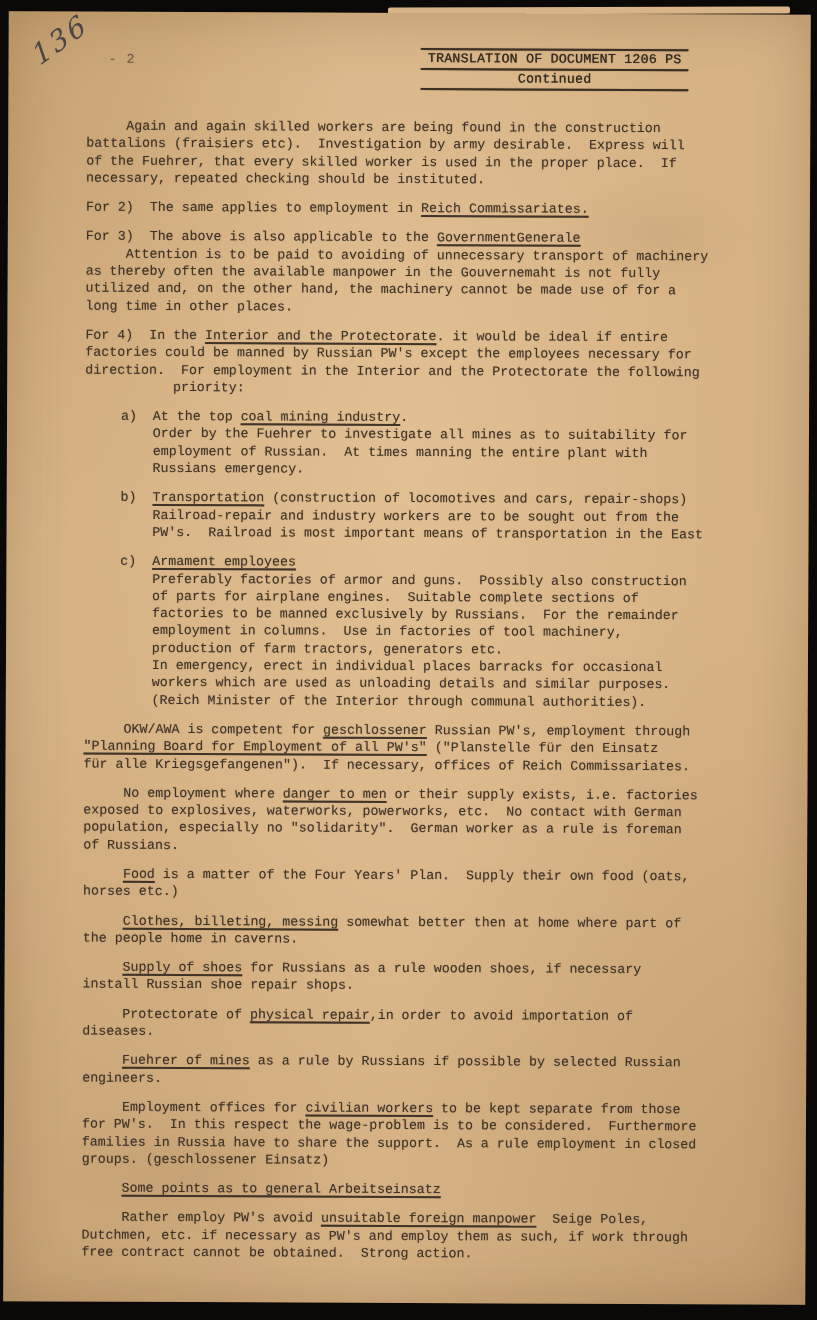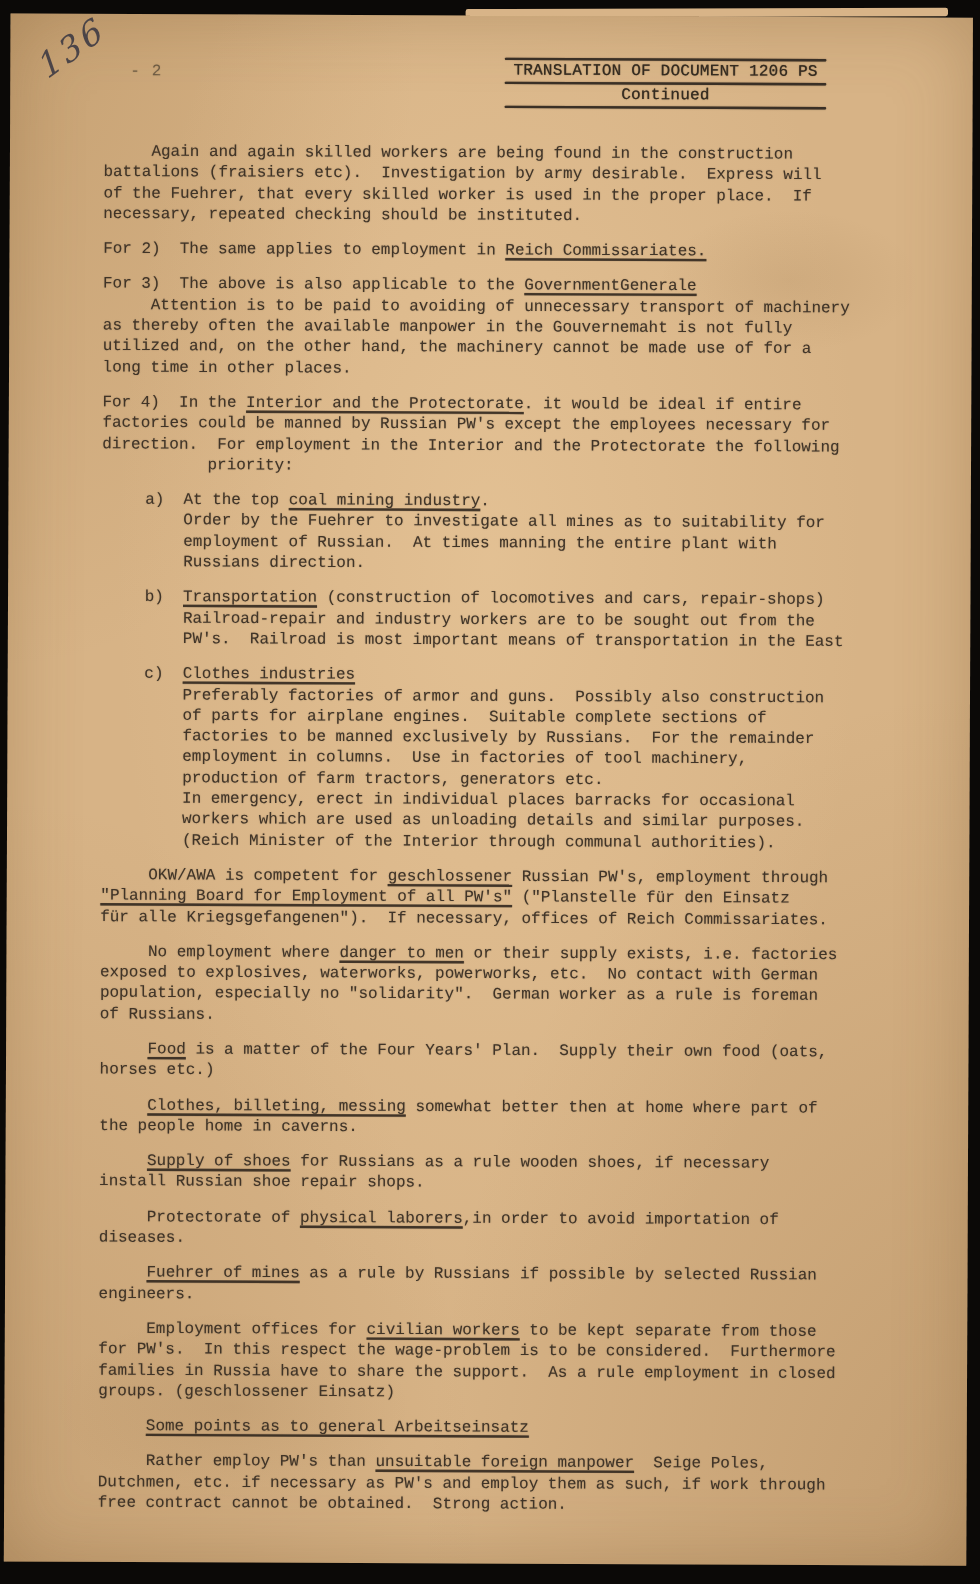--- a/index.html
+++ b/index.html
@@ -113,29 +113,29 @@
       <div class="para">
         <div class="tline" style="padding-left: 0ch;"><span>For 4)  In the </span><span class="u">Interior and the Protectorate</span><span>. it would be ideal if entire</span></div>
         <div class="tline" style="padding-left: 0ch;"><span>factories could be manned by Russian PW's except the employees necessary for</span></div>
         <div class="tline" style="padding-left: 0ch;"><span>direction.  For employment in the Interior and the Protectorate the following</span></div>
         <div class="tline" style="padding-left: 11ch;"><span>priority:</span></div>
       </div>
       <div class="para">
         <div class="tline" style="padding-left: 4.5ch;"><span>a)  At the top </span><span class="u">coal mining industry</span><span>.</span></div>
         <div class="tline" style="padding-left: 8.5ch;"><span>Order by the Fuehrer to investigate all mines as to suitability for</span></div>
         <div class="tline" style="padding-left: 8.5ch;"><span>employment of Russian.  At times manning the entire plant with</span></div>
-        <div class="tline" style="padding-left: 8.5ch;"><span>Russians direction.</span></div>
+        <div class="tline" style="padding-left: 8.5ch;"><span>Russians emergency.</span></div>
       </div>
       <div class="para">
         <div class="tline" style="padding-left: 4.5ch;"><span>b)  </span><span class="u">Transportation</span><span> (construction of locomotives and cars, repair-shops)</span></div>
         <div class="tline" style="padding-left: 8.5ch;"><span>Railroad-repair and industry workers are to be sought out from the</span></div>
         <div class="tline" style="padding-left: 8.5ch;"><span>PW's.  Railroad is most important means of transportation in the East</span></div>
       </div>
       <div class="para">
-        <div class="tline" style="padding-left: 4.5ch;"><span>c)  </span><span class="u">Clothes industries</span></div>
+        <div class="tline" style="padding-left: 4.5ch;"><span>c)  </span><span class="u">Armament employees</span></div>
         <div class="tline" style="padding-left: 8.5ch;"><span>Preferably factories of armor and guns.  Possibly also construction</span></div>
         <div class="tline" style="padding-left: 8.5ch;"><span>of parts for airplane engines.  Suitable complete sections of</span></div>
         <div class="tline" style="padding-left: 8.5ch;"><span>factories to be manned exclusively by Russians.  For the remainder</span></div>
         <div class="tline" style="padding-left: 8.5ch;"><span>employment in columns.  Use in factories of tool machinery,</span></div>
         <div class="tline" style="padding-left: 8.5ch;"><span>production of farm tractors, generators etc.</span></div>
         <div class="tline" style="padding-left: 8.5ch;"><span>In emergency, erect in individual places barracks for occasional</span></div>
         <div class="tline" style="padding-left: 8.5ch;"><span>workers which are used as unloading details and similar purposes.</span></div>
         <div class="tline" style="padding-left: 8.5ch;"><span>(Reich Minister of the Interior through communal authorities).</span></div>
       </div>
       <div class="para">
@@ -155,35 +155,35 @@
       </div>
       <div class="para">
         <div class="tline" style="padding-left: 5ch;"><span class="u">Clothes, billeting, messing</span><span> somewhat better then at home where part of</span></div>
         <div class="tline" style="padding-left: 0ch;"><span>the people home in caverns.</span></div>
       </div>
       <div class="para">
         <div class="tline" style="padding-left: 5ch;"><span class="u">Supply of shoes</span><span> for Russians as a rule wooden shoes, if necessary</span></div>
         <div class="tline" style="padding-left: 0ch;"><span>install Russian shoe repair shops.</span></div>
       </div>
       <div class="para">
-        <div class="tline" style="padding-left: 5ch;"><span>Protectorate of </span><span class="u">physical laborers</span><span>,in order to avoid importation of</span></div>
+        <div class="tline" style="padding-left: 5ch;"><span>Protectorate of </span><span class="u">physical repair</span><span>,in order to avoid importation of</span></div>
         <div class="tline" style="padding-left: 0ch;"><span>diseases.</span></div>
       </div>
       <div class="para">
         <div class="tline" style="padding-left: 5ch;"><span class="u">Fuehrer of mines</span><span> as a rule by Russians if possible by selected Russian</span></div>
         <div class="tline" style="padding-left: 0ch;"><span>engineers.</span></div>
       </div>
       <div class="para">
         <div class="tline" style="padding-left: 5ch;"><span>Employment offices for </span><span class="u">civilian workers</span><span> to be kept separate from those</span></div>
         <div class="tline" style="padding-left: 0ch;"><span>for PW's.  In this respect the wage-problem is to be considered.  Furthermore</span></div>
         <div class="tline" style="padding-left: 0ch;"><span>families in Russia have to share the support.  As a rule employment in closed</span></div>
         <div class="tline" style="padding-left: 0ch;"><span>groups. (geschlossener Einsatz)</span></div>
       </div>
       <div class="para">
         <div class="tline" style="padding-left: 5ch;"><span class="u">Some points as to general Arbeitseinsatz</span></div>
       </div>
       <div class="para">
-        <div class="tline" style="padding-left: 5ch;"><span>Rather employ PW's than </span><span class="u">unsuitable foreign manpower</span><span>  Seige Poles,</span></div>
+        <div class="tline" style="padding-left: 5ch;"><span>Rather employ PW's avoid </span><span class="u">unsuitable foreign manpower</span><span>  Seige Poles,</span></div>
         <div class="tline" style="padding-left: 0ch;"><span>Dutchmen, etc. if necessary as PW's and employ them as such, if work through</span></div>
         <div class="tline" style="padding-left: 0ch;"><span>free contract cannot be obtained.  Strong action.</span></div>
       </div>
     </div>
 </div>
 
 </body></html>

